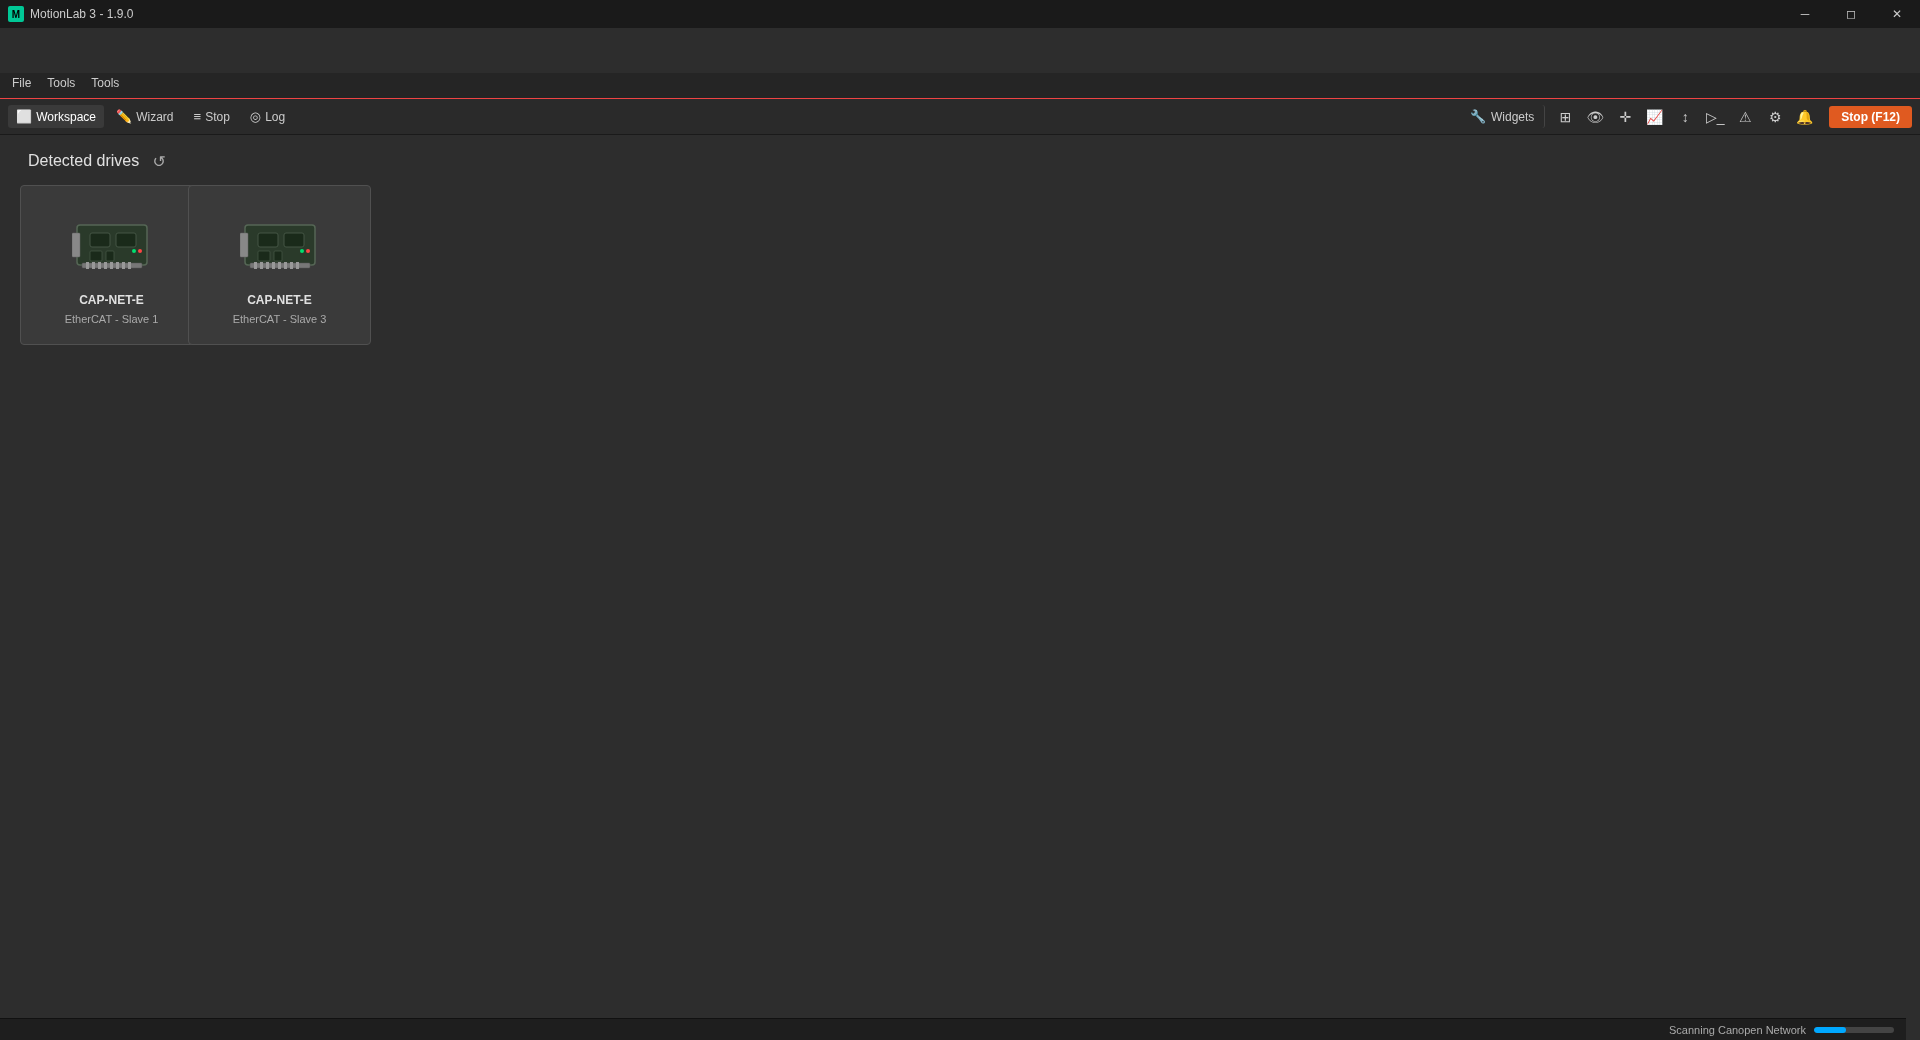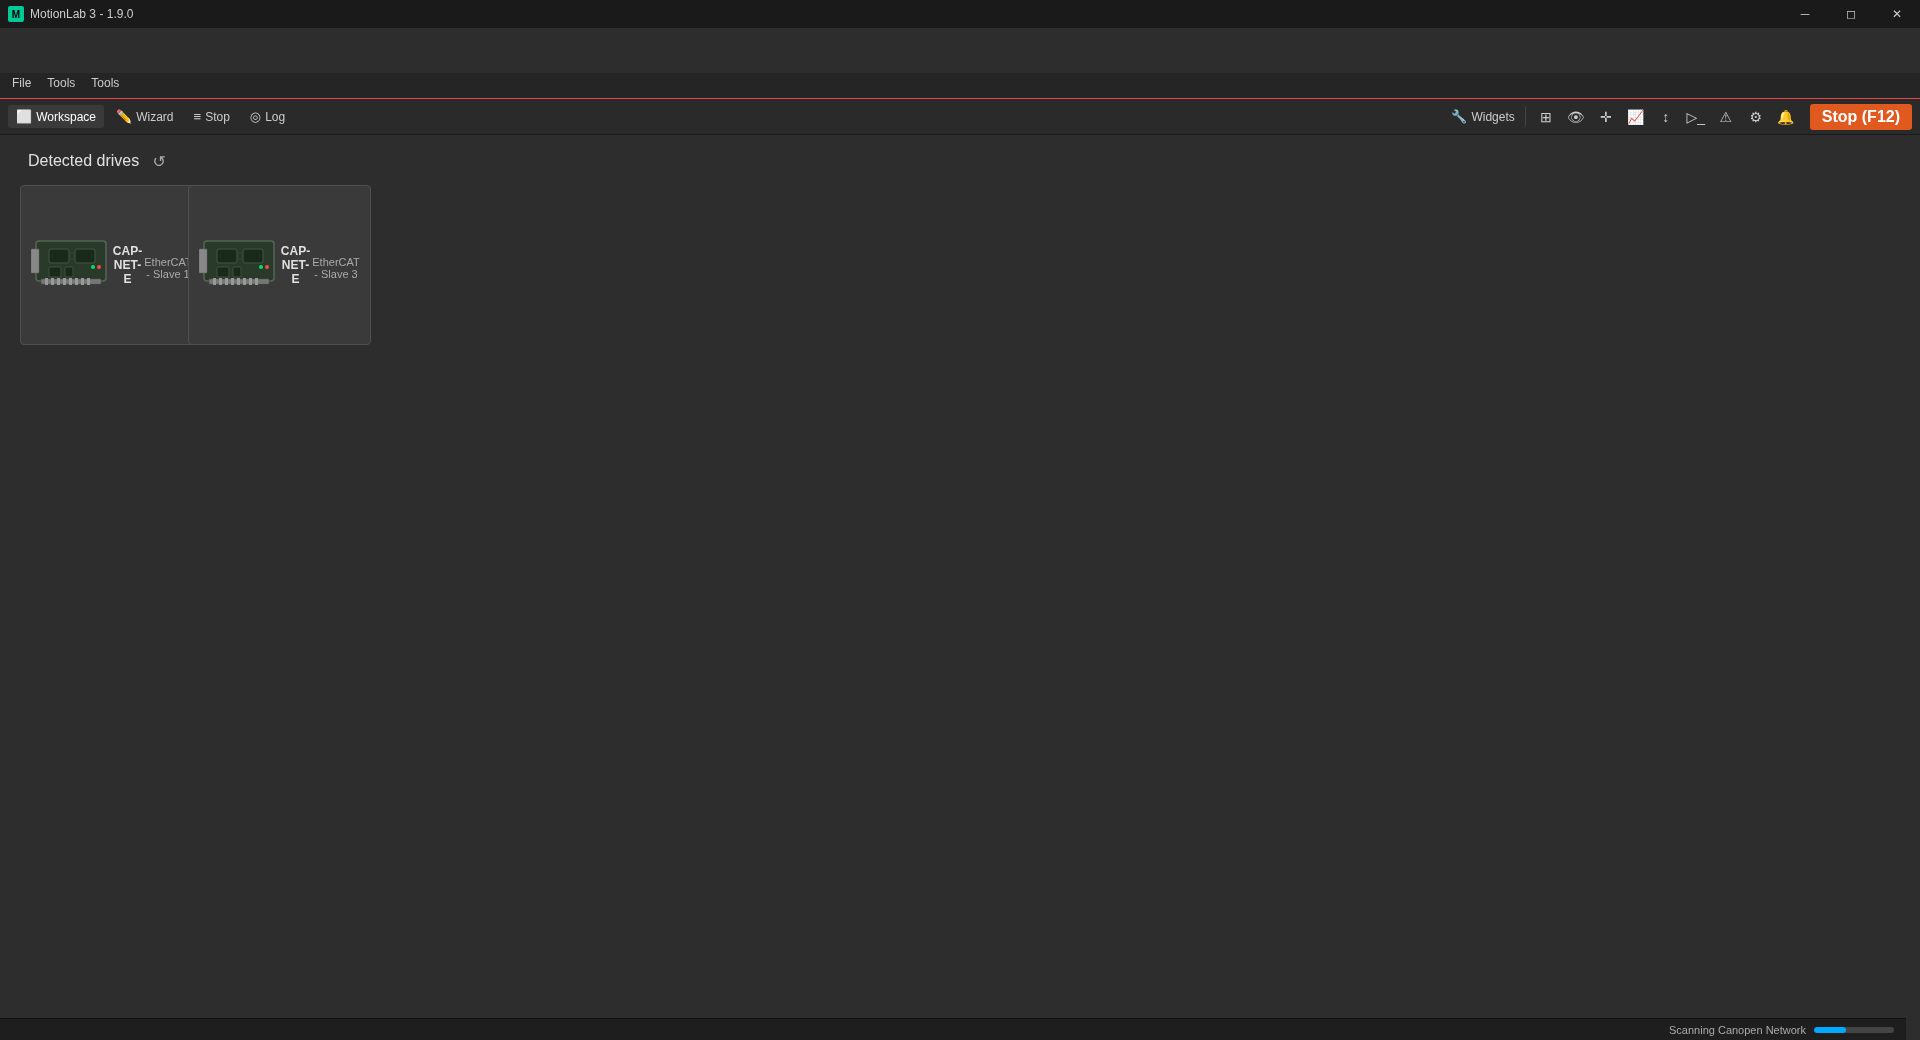--- a/index.html
+++ b/index.html
@@ -118,21 +118,21 @@
       font-size: 14px;
       background: transparent;
       border: none;
     }
     .stop-btn {
       background: #e05a20;
       color: #fff;
       padding: 4px 12px;
       border-radius: 3px;
       cursor: pointer;
-      font-size: 16px;
+      font-size: 12px;
       font-weight: bold;
       border: none;
       margin-left: 8px;
     }
     .widgets-btn {
       display: flex;
       align-items: center;
       gap: 4px;
       padding: 4px 10px;
       border-radius: 3px;
@@ -180,21 +180,21 @@
       grid-template-rows: repeat(2, 160px);
       gap: 8px;
     }
     .drive-card {
       width: 183px;
       height: 160px;
       background: #3a3a3a;
       border: 1px solid #505050;
       border-radius: 4px;
       display: flex;
-      flex-direction: row;
+      flex-direction: column;
       align-items: center;
       justify-content: center;
       cursor: pointer;
       padding: 10px;
       transition: background 0.15s;
     }
     .drive-card .card-image {
       width: 80px;
       height: 80px;
       display: flex;

